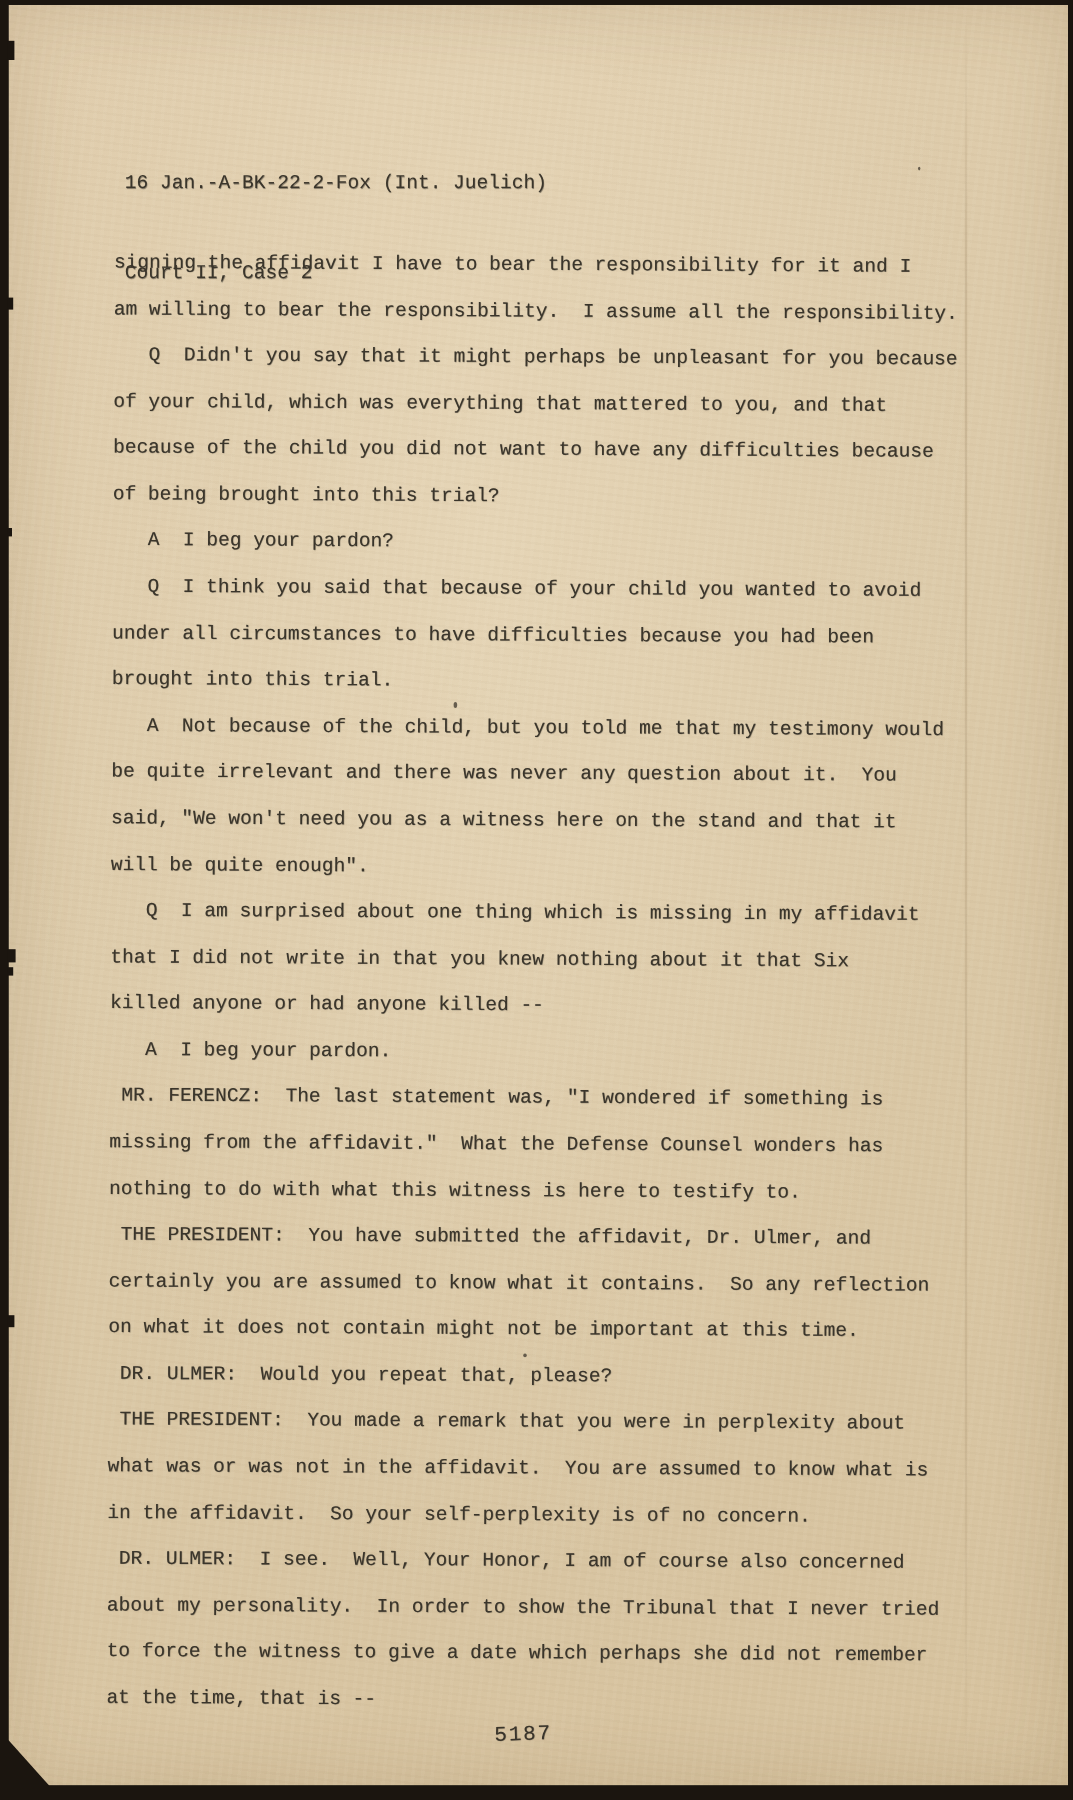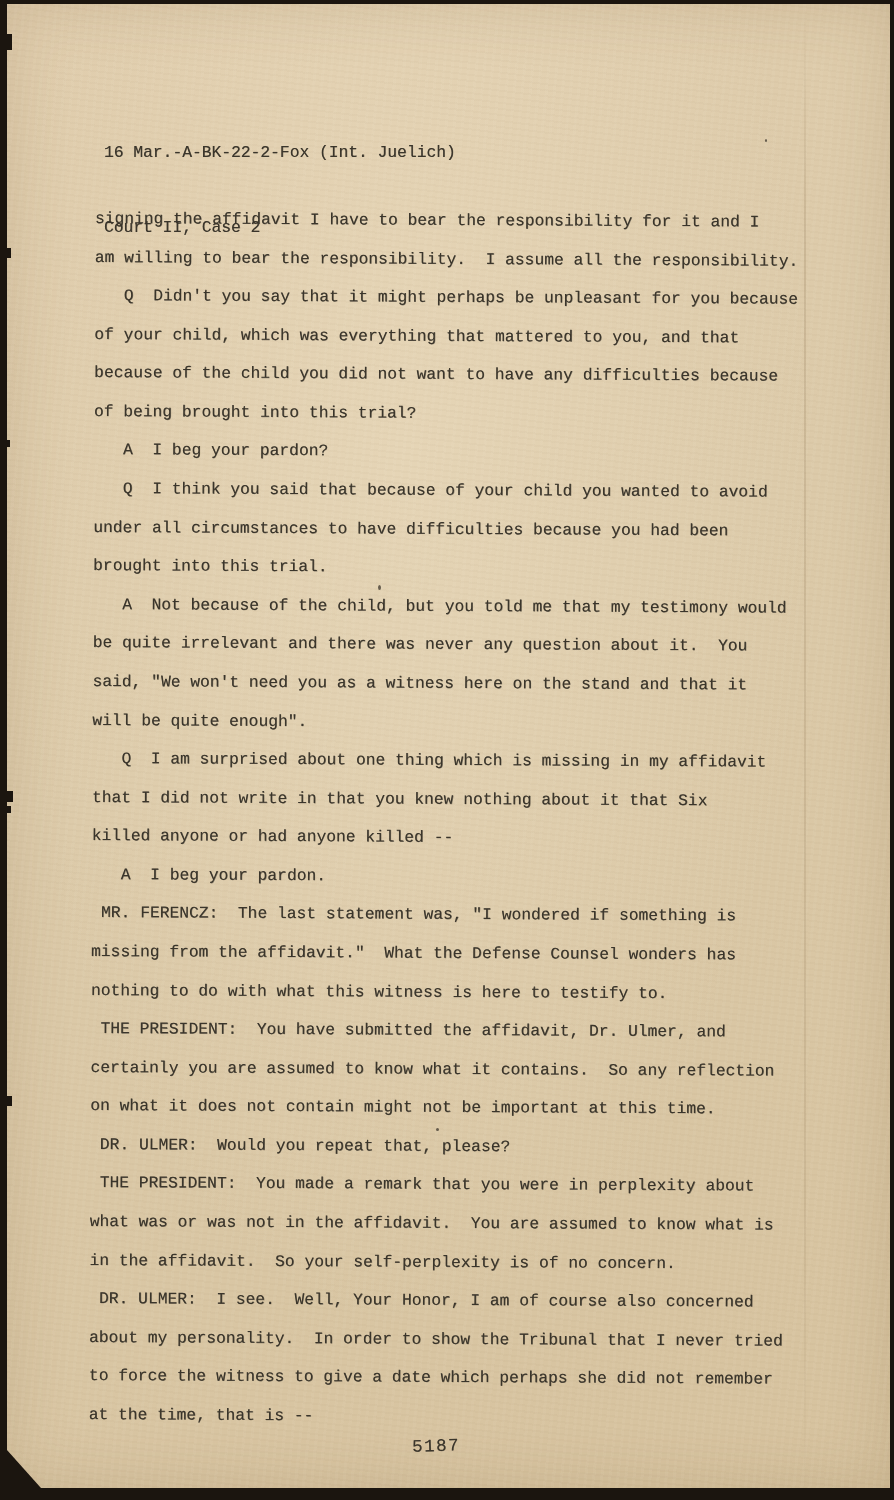--- a/index.html
+++ b/index.html
@@ -91,21 +91,21 @@
   }
 </style>
 </head>
 <body>
 
 <div class="paper">
   <div class="grain"></div>
   <div class="crease"></div>
 
   <div class="header-block ink">
-    <div>16 Mar.-A-BK-22-2-Fox (Int. Juelich)</div>
+    <div>16 Jan.-A-BK-22-2-Fox (Int. Juelich)</div>
     <div>Court II, Case 2</div>
   </div>
 
   <div class="body-lines ink">
       <div class="tline">signing the affidavit I have to bear the responsibility for it and I</div>
       <div class="tline">am willing to bear the responsibility.  I assume all the responsibility.</div>
       <div class="tline">   Q  Didn't you say that it might perhaps be unpleasant for you because</div>
       <div class="tline">of your child, which was everything that mattered to you, and that</div>
       <div class="tline">because of the child you did not want to have any difficulties because</div>
       <div class="tline">of being brought into this trial?</div>

